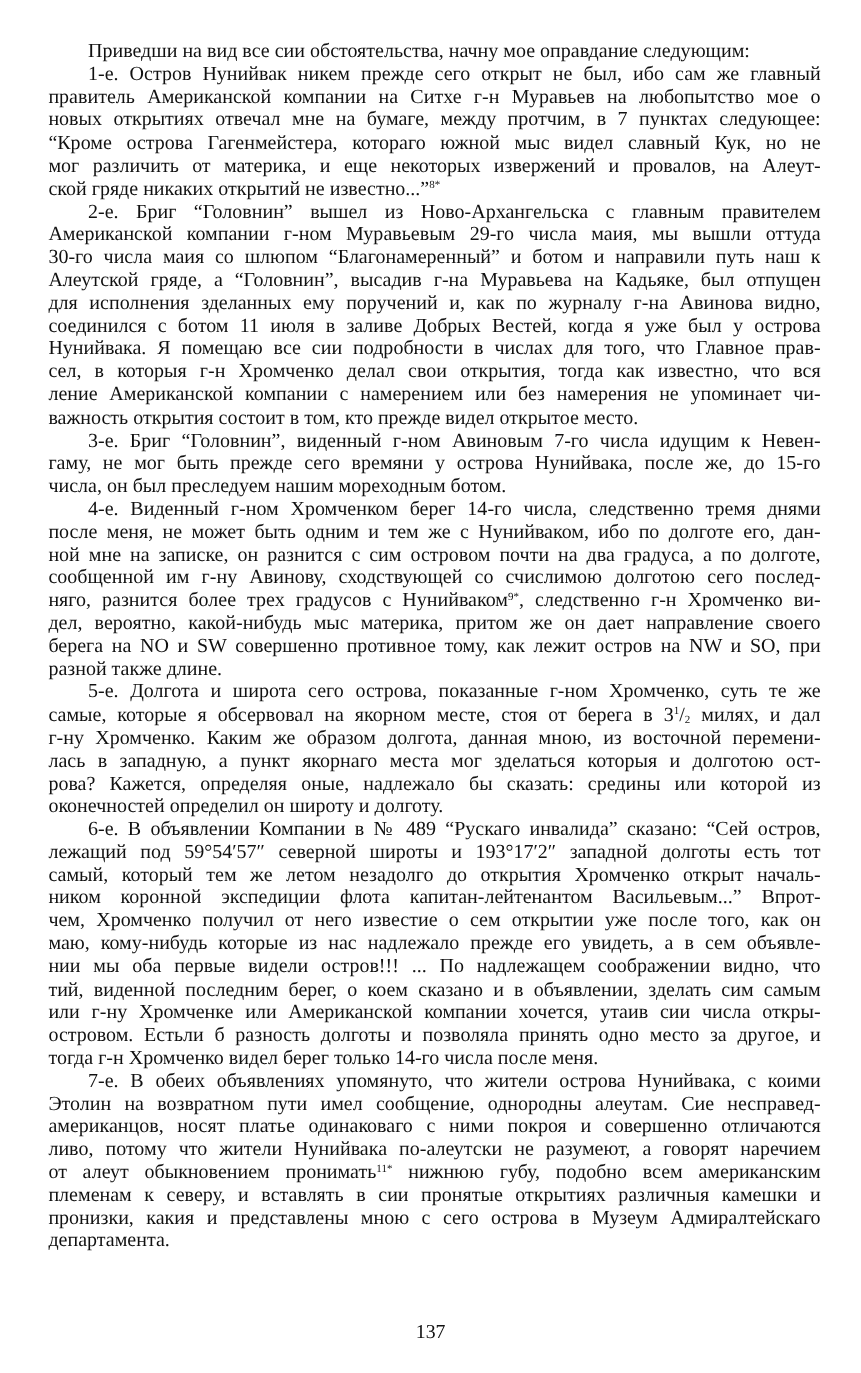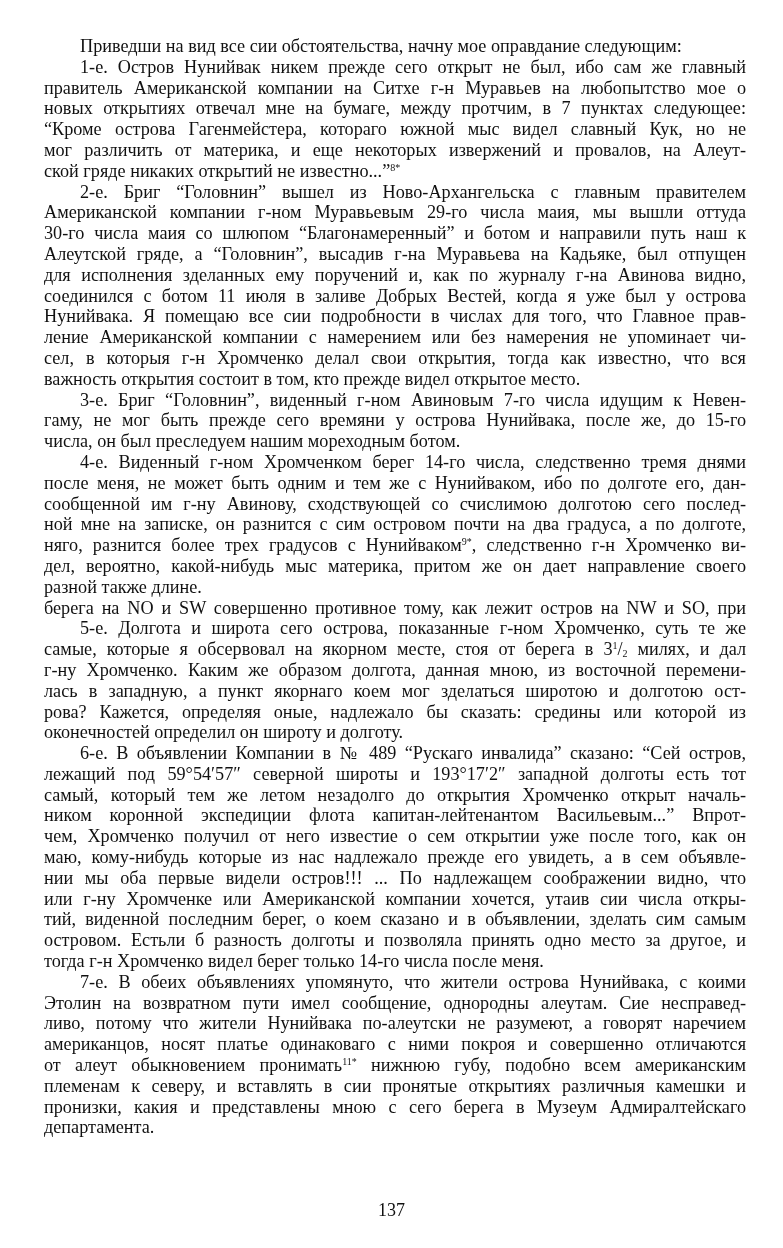--- a/index.html
+++ b/index.html
@@ -42,71 +42,71 @@
   </p>
 
   <p class="para">
     <span class="line first">2-е. Бриг “Головнин” вышел из Ново-Архангельска с главным правителем</span>
     <span class="line">Американской компании г-ном Муравьевым 29-го числа маия, мы вышли оттуда</span>
     <span class="line">30-го числа маия со шлюпом “Благонамеренный” и ботом и направили путь наш к</span>
     <span class="line">Алеутской гряде, а “Головнин”, высадив г-на Муравьева на Кадьяке, был отпущен</span>
     <span class="line">для исполнения зделанных ему поручений и, как по журналу г-на Авинова видно,</span>
     <span class="line">соединился с ботом 11 июля в заливе Добрых Вестей, когда я уже был у острова</span>
     <span class="line">Нунийвака. Я помещаю все сии подробности в числах для того, что Главное прав-</span>
+    <span class="line">сел, в которыя г-н Хромченко делал свои открытия, тогда как известно, что вся</span>
     <span class="line">ление Американской компании с намерением или без намерения не упоминает чи-</span>
-    <span class="line">сел, в которыя г-н Хромченко делал свои открытия, тогда как известно, что вся</span>
     <span class="line last">важность открытия состоит в том, кто прежде видел открытое место.</span>
   </p>
 
   <p class="para">
     <span class="line first">3-е. Бриг “Головнин”, виденный г-ном Авиновым 7-го числа идущим к Невен-</span>
     <span class="line">гаму, не мог быть прежде сего времяни у острова Нунийвака, после же, до 15-го</span>
     <span class="line last">числа, он был преследуем нашим мореходным ботом.</span>
   </p>
 
   <p class="para">
     <span class="line first">4-е. Виденный г-ном Хромченком берег 14-го числа, следственно тремя днями</span>
     <span class="line">после меня, не может быть одним и тем же с Нунийваком, ибо по долготе его, дан-</span>
+    <span class="line">ной мне на записке, он разнится с сим островом почти на два градуса, а по долготе,</span>
     <span class="line">сообщенной им г-ну Авинову, сходствующей со счислимою долготою сего послед-</span>
-    <span class="line">ной мне на записке, он разнится с сим островом почти на два градуса, а по долготе,</span>
     <span class="line"><span>няго, разнится более трех градусов с Нунийваком</span><sup>9*</sup><span>, следственно г-н Хромченко ви-</span></span>
     <span class="line">дел, вероятно, какой-нибудь мыс материка, притом же он дает направление своего</span>
+    <span class="line">берега на NO и SW совершенно противное тому, как лежит остров на NW и SO, при</span>
     <span class="line last">разной также длине.</span>
-    <span class="line">берега на NO и SW совершенно противное тому, как лежит остров на NW и SO, при</span>
   </p>
 
   <p class="para">
     <span class="line first">5-е. Долгота и широта сего острова, показанные г-ном Хромченко, суть те же</span>
     <span class="line"><span>самые, которые я обсервовал на якорном месте, стоя от берега в 3</span><sup>1</sup><span>/</span><sub>2</sub><span> милях, и дал</span></span>
     <span class="line">г-ну Хромченко. Каким же образом долгота, данная мною, из восточной перемени-</span>
-    <span class="line">лась в западную, а пункт якорнаго коем мог зделаться широтою и долготою ост-</span>
+    <span class="line">лась в западную, а пункт якорнаго места мог зделаться которыя и долготою ост-</span>
     <span class="line">рова? Кажется, определяя оные, надлежало бы сказать: средины или которой из</span>
     <span class="line last">оконечностей определил он широту и долготу.</span>
   </p>
 
   <p class="para">
     <span class="line first">6-е. В объявлении Компании в № 489 “Рускаго инвалида” сказано: “Сей остров,</span>
     <span class="line">лежащий под 59°54′57″ северной широты и 193°17′2″ западной долготы есть тот</span>
     <span class="line">самый, который тем же летом незадолго до открытия Хромченко открыт началь-</span>
     <span class="line">ником коронной экспедиции флота капитан-лейтенантом Васильевым...” Впрот-</span>
     <span class="line">чем, Хромченко получил от него известие о сем открытии уже после того, как он</span>
     <span class="line">маю, кому-нибудь которые из нас надлежало прежде его увидеть, а в сем объявле-</span>
     <span class="line">нии мы оба первые видели остров!!! ... По надлежащем соображении видно, что</span>
+    <span class="line">тий, виденной последним берег, о коем сказано и в объявлении, зделать сим самым</span>
     <span class="line">или г-ну Хромченке или Американской компании хочется, утаив сии числа откры-</span>
-    <span class="line">тий, виденной последним берег, о коем сказано и в объявлении, зделать сим самым</span>
     <span class="line">островом. Естьли б разность долготы и позволяла принять одно место за другое, и</span>
     <span class="line last">тогда г-н Хромченко видел берег только 14-го числа после меня.</span>
   </p>
 
   <p class="para">
     <span class="line first">7-е. В обеих объявлениях упомянуто, что жители острова Нунийвака, с коими</span>
     <span class="line">Этолин на возвратном пути имел сообщение, однородны алеутам. Сие несправед-</span>
+    <span class="line">американцов, носят платье одинаковаго с ними покроя и совершенно отличаются</span>
     <span class="line">ливо, потому что жители Нунийвака по-алеутски не разумеют, а говорят наречием</span>
-    <span class="line">американцов, носят платье одинаковаго с ними покроя и совершенно отличаются</span>
     <span class="line"><span>от алеут обыкновением пронимать</span><sup>11*</sup><span> нижнюю губу, подобно всем американским</span></span>
     <span class="line">племенам к северу, и вставлять в сии пронятые открытиях различныя камешки и</span>
-    <span class="line">пронизки, какия и представлены мною с сего берега в Музеум Адмиралтейскаго</span>
+    <span class="line">пронизки, какия и представлены мною с сего острова в Музеум Адмиралтейскаго</span>
     <span class="line last">департамента.</span>
   </p>
 
 </div>
 
 <div class="page-number">137</div>
 
 </body></html>

